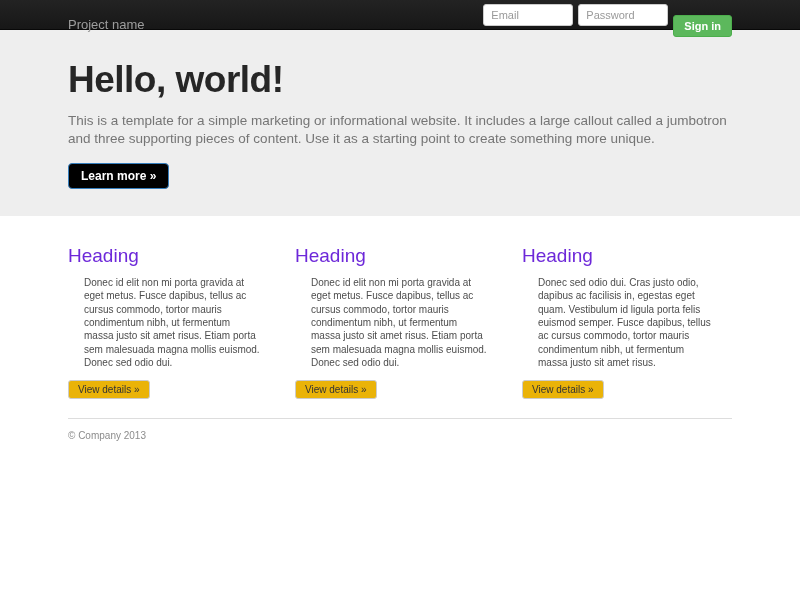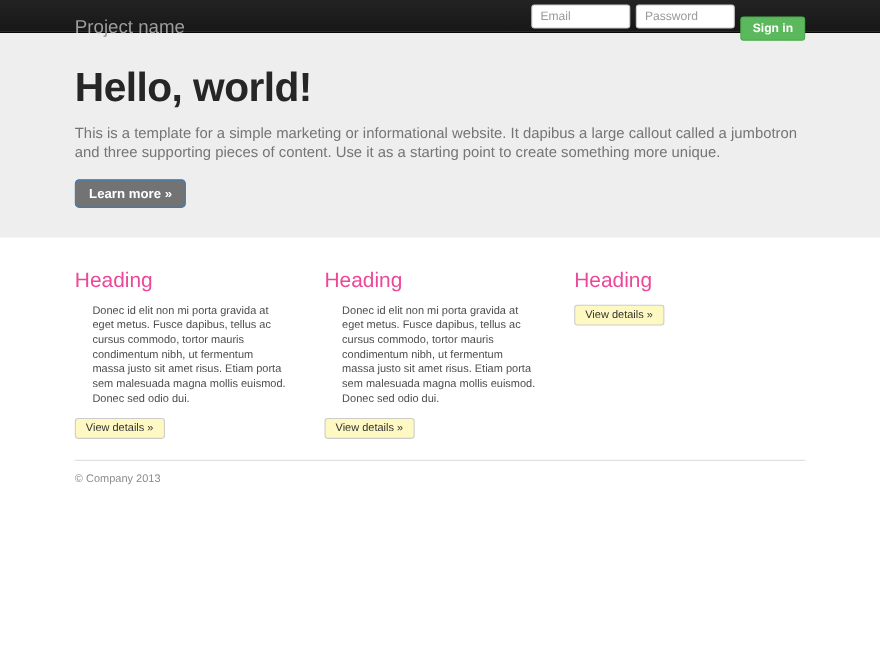--- a/index.html
+++ b/index.html
@@ -21,21 +21,21 @@
     border-bottom: 1px solid #080808;
   }
   .navbar .container {
     height: 100%;
     display: flex;
     align-items: center;
     justify-content: space-between;
   }
   .navbar-brand {
     color: #9d9d9d;
-    font-size: 17px;
+    font-size: 13px;
     text-decoration: none;
     cursor: pointer;
     margin-top: 20px;
   }
   .navbar-form { display: flex; align-items: center; gap: 5px; }
   .navbar-form input {
     width: 90px;
     height: 22px;
     border: 1px solid #cccccc;
     border-radius: 3px;
@@ -74,50 +74,50 @@
     line-height: 1.05;
   }
   .jumbotron p {
     margin: 0 0 15px;
     font-size: 13.5px;
     line-height: 1.33;
     color: #757575;
   }
   .btn-primary {
     display: inline-block;
-    background: #737373;
+    background: #000000;
     border: 1px solid #357ebd;
     border-radius: 4px;
     color: #ffffff;
     font-size: 12px;
     font-weight: bold;
     font-family: inherit;
     padding: 5px 12px;
     cursor: pointer;
   }
 
   
   .marketing { margin-top: 29px; }
   .row { display: flex; gap: 17px; }
   .col { flex: 1; }
   .col h2 {
     margin: 0 0 9px;
     font-size: 19px;
     font-weight: 500;
-    color: #ec4899;
+    color: #6d28d9;
   }
   .col p {
     margin: 0 16px 10px;
     font-size: 10px;
     line-height: 1.34;
     color: #4d4d4d;
   }
   .btn-default {
     display: inline-block;
-    background: #fef9c3;
+    background: #eab308;
     border: 1px solid #cccccc;
     border-radius: 3px;
     color: #333333;
     font-size: 10px;
     font-family: inherit;
     padding: 3px 9px;
     cursor: pointer;
   }
 
   
@@ -142,39 +142,40 @@
       <input type="text" placeholder="Email" style="">
       <input type="password" placeholder="Password" style="">
       <button class="btn-signin">Sign in</button>
     </div>
   </div>
 </header>
 
 <section class="jumbotron">
   <div class="container">
     <h1>Hello, world!</h1>
-    <p>This is a template for a simple marketing or informational website. It dapibus a large callout called a jumbotron and three supporting pieces of content. Use it as a starting point to create something more unique.</p>
+    <p>This is a template for a simple marketing or informational website. It includes a large callout called a jumbotron and three supporting pieces of content. Use it as a starting point to create something more unique.</p>
     <a class="btn-primary">Learn more »</a>
   </div>
 </section>
 
 <main class="container marketing">
   <div class="row">
     <div class="col">
       <h2>Heading</h2>
       <p>Donec id elit non mi porta gravida at eget metus. Fusce dapibus, tellus ac cursus commodo, tortor mauris condimentum nibh, ut fermentum massa justo sit amet risus. Etiam porta sem malesuada magna mollis euismod. Donec sed odio dui.</p>
       <a class="btn-default">View details »</a>
     </div>
     <div class="col">
       <h2>Heading</h2>
       <p>Donec id elit non mi porta gravida at eget metus. Fusce dapibus, tellus ac cursus commodo, tortor mauris condimentum nibh, ut fermentum massa justo sit amet risus. Etiam porta sem malesuada magna mollis euismod. Donec sed odio dui.</p>
       <a class="btn-default">View details »</a>
     </div>
     <div class="col">
       <h2>Heading</h2>
+      <p>Donec sed odio dui. Cras justo odio, dapibus ac facilisis in, egestas eget quam. Vestibulum id ligula porta felis euismod semper. Fusce dapibus, tellus ac cursus commodo, tortor mauris condimentum nibh, ut fermentum massa justo sit amet risus.</p>
       <a class="btn-default">View details »</a>
     </div>
   </div>
 
   <footer class="site-footer">
     <hr>
     <p>© Company 2013</p>
   </footer>
 </main>
 

